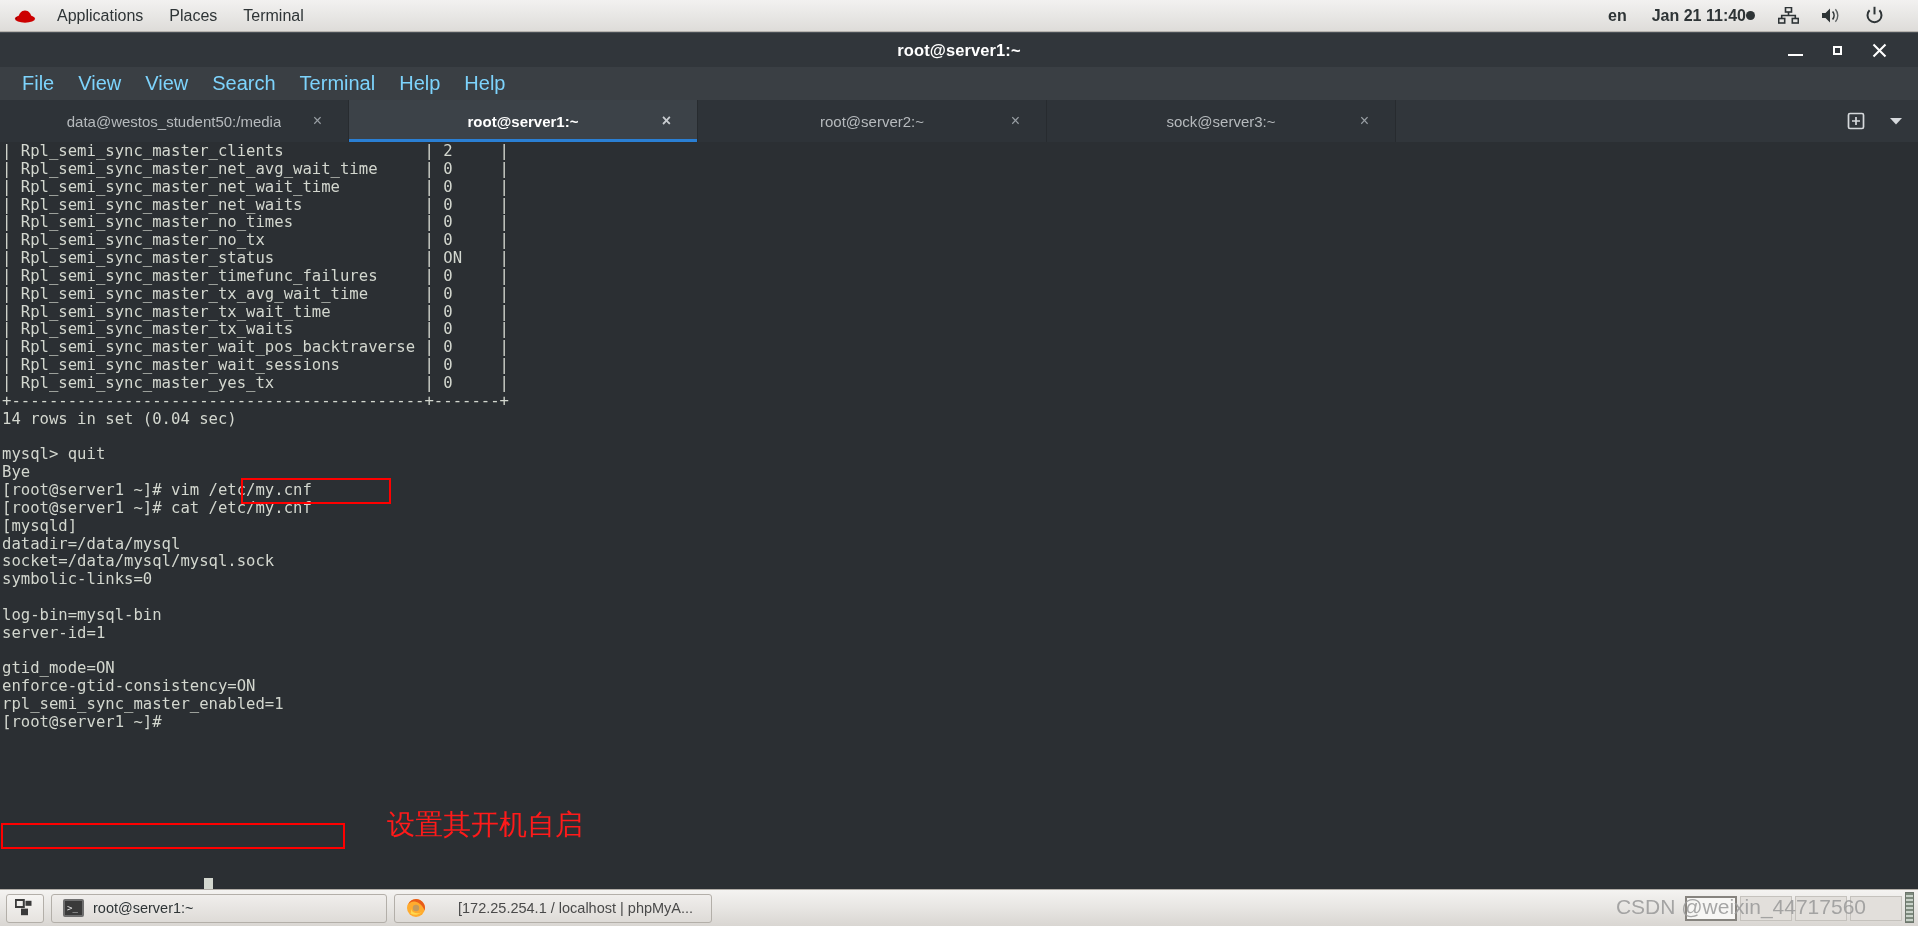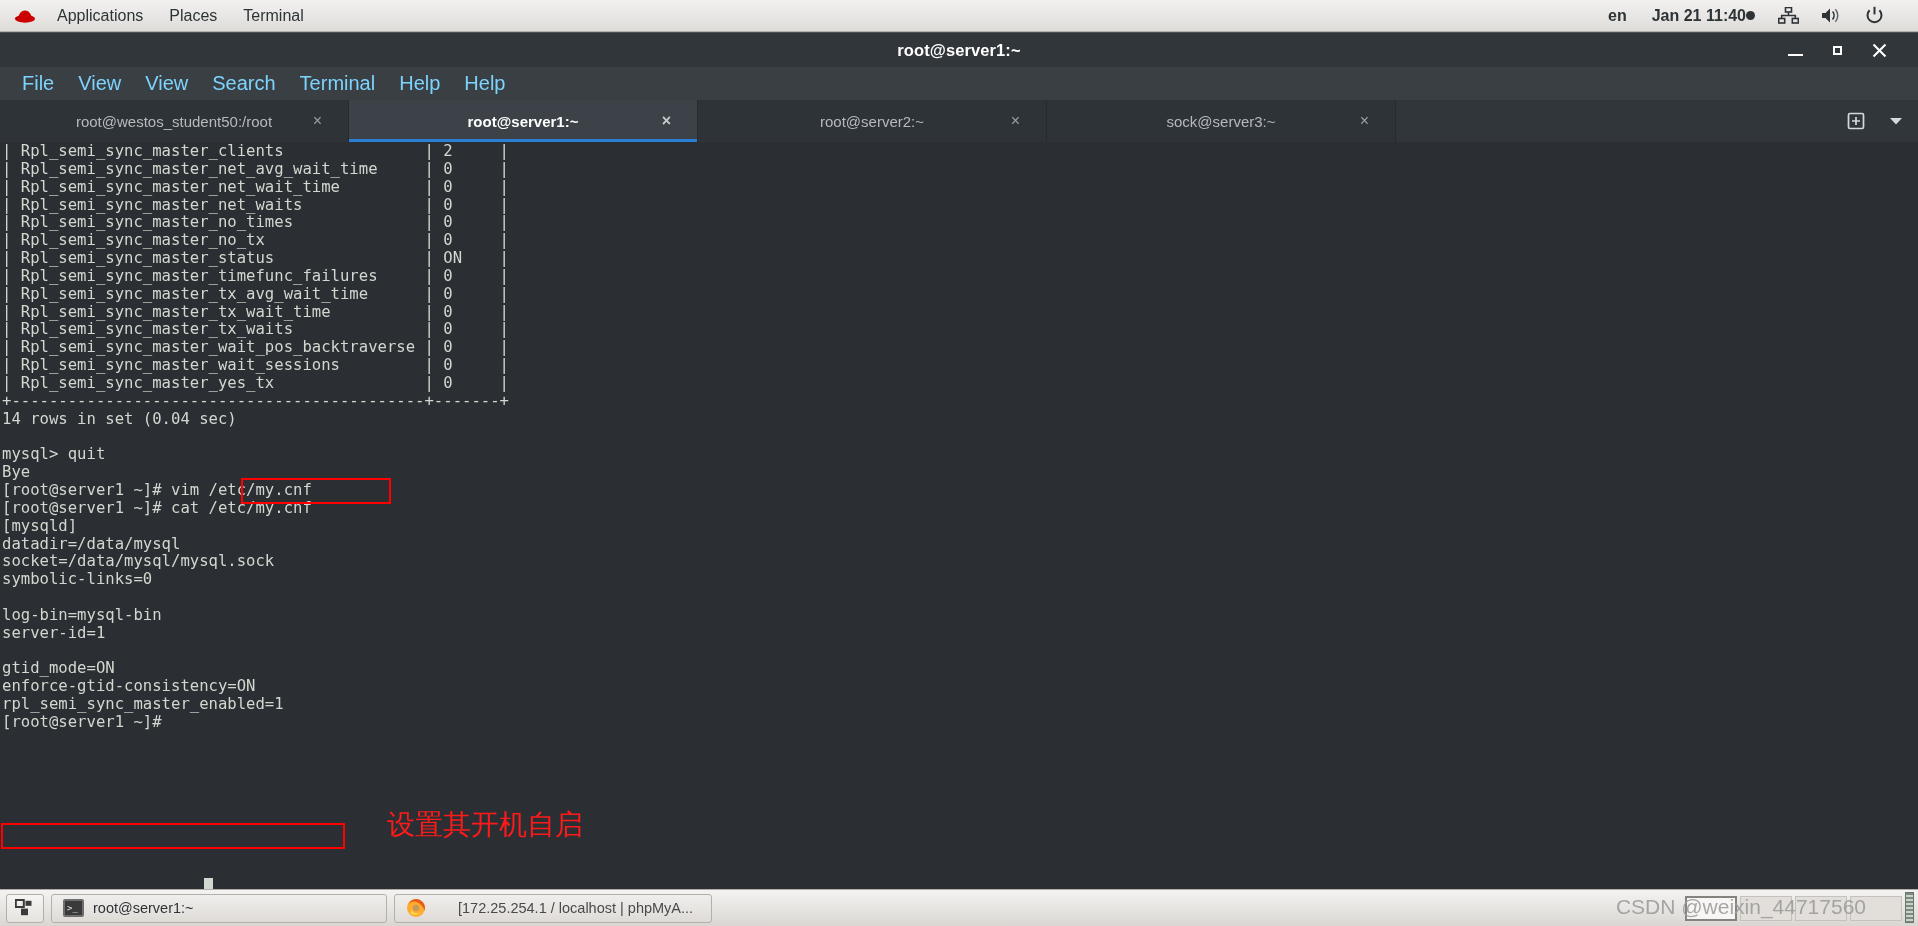--- a/index.html
+++ b/index.html
@@ -231,21 +231,21 @@
     <div class="menu-item">View</div>
     <div class="menu-item">View</div>
     <div class="menu-item">Search</div>
     <div class="menu-item">Terminal</div>
     <div class="menu-item">Help</div>
     <div class="menu-item">Help</div>
   </div>
 
   <div id="tab-bar">
     <div class="tab">
-      <span class="tab-label">root@westos_student50:/root</span>
+      <span class="tab-label">data@westos_student50:/media</span>
       <span class="tab-close">×</span>
     </div>
     <div class="tab active">
       <span class="tab-label">root@server1:~</span>
       <span class="tab-close">×</span>
     </div>
     <div class="tab">
       <span class="tab-label">root@server2:~</span>
       <span class="tab-close">×</span>
     </div>

